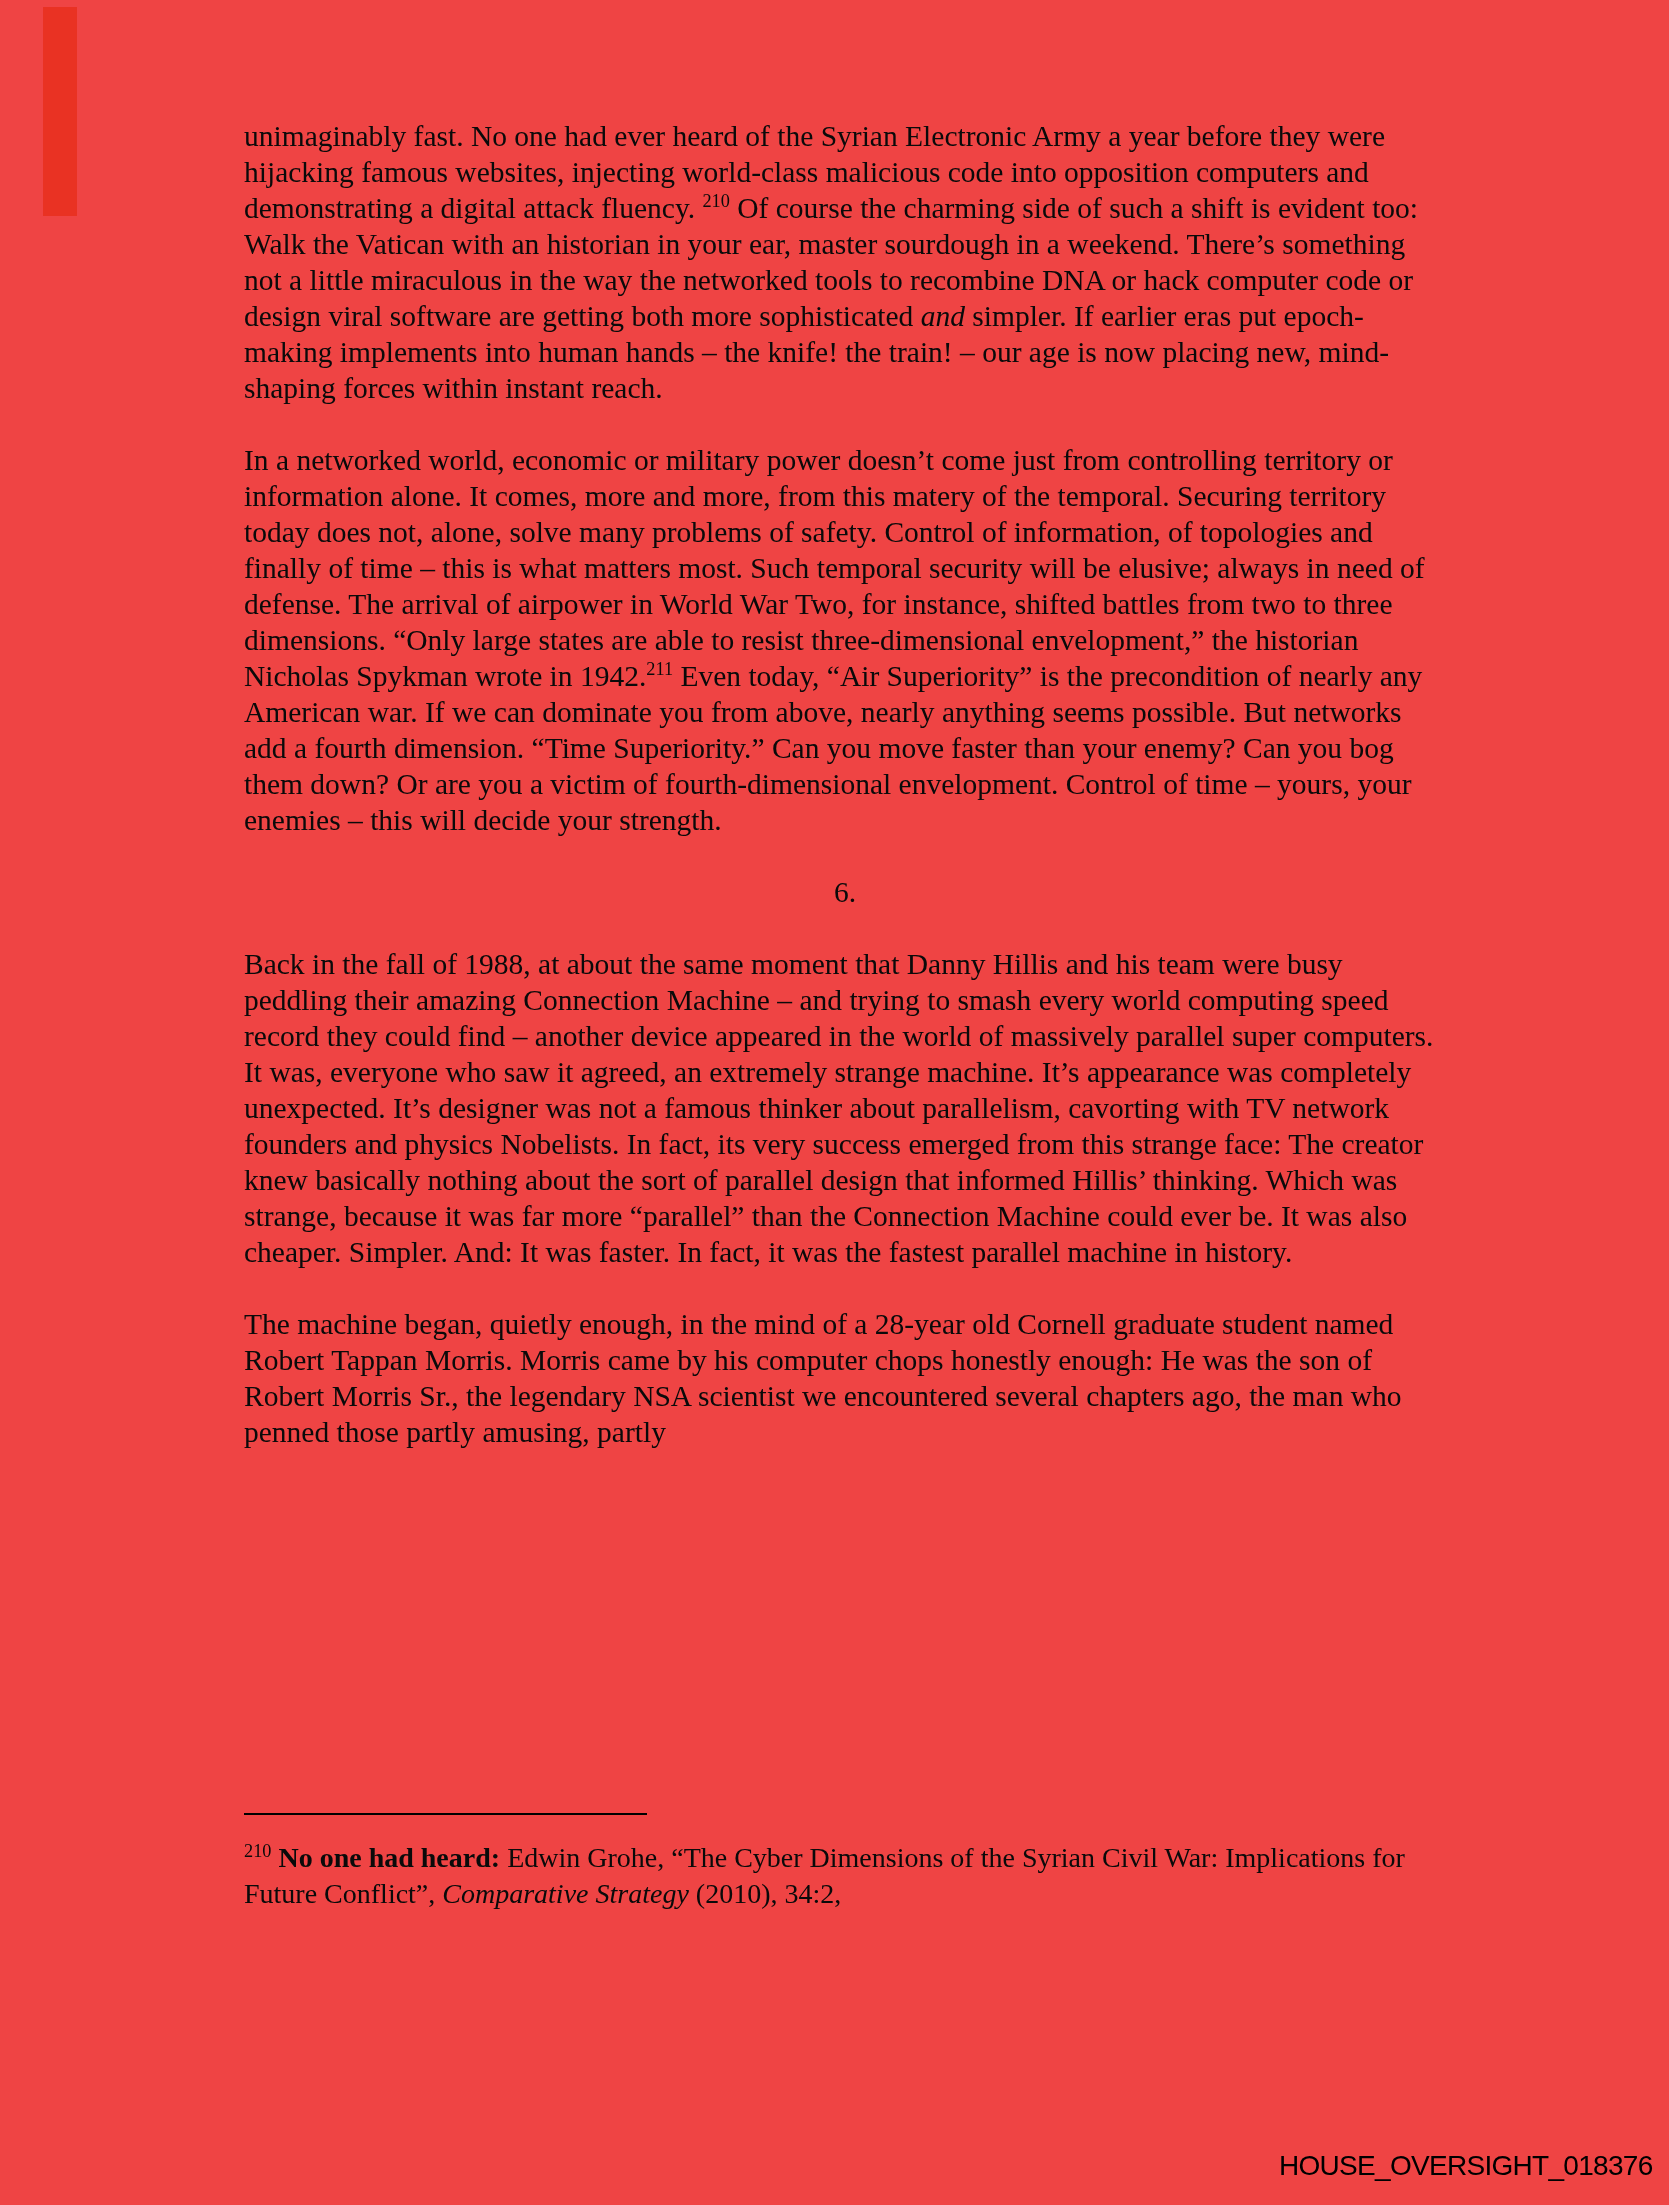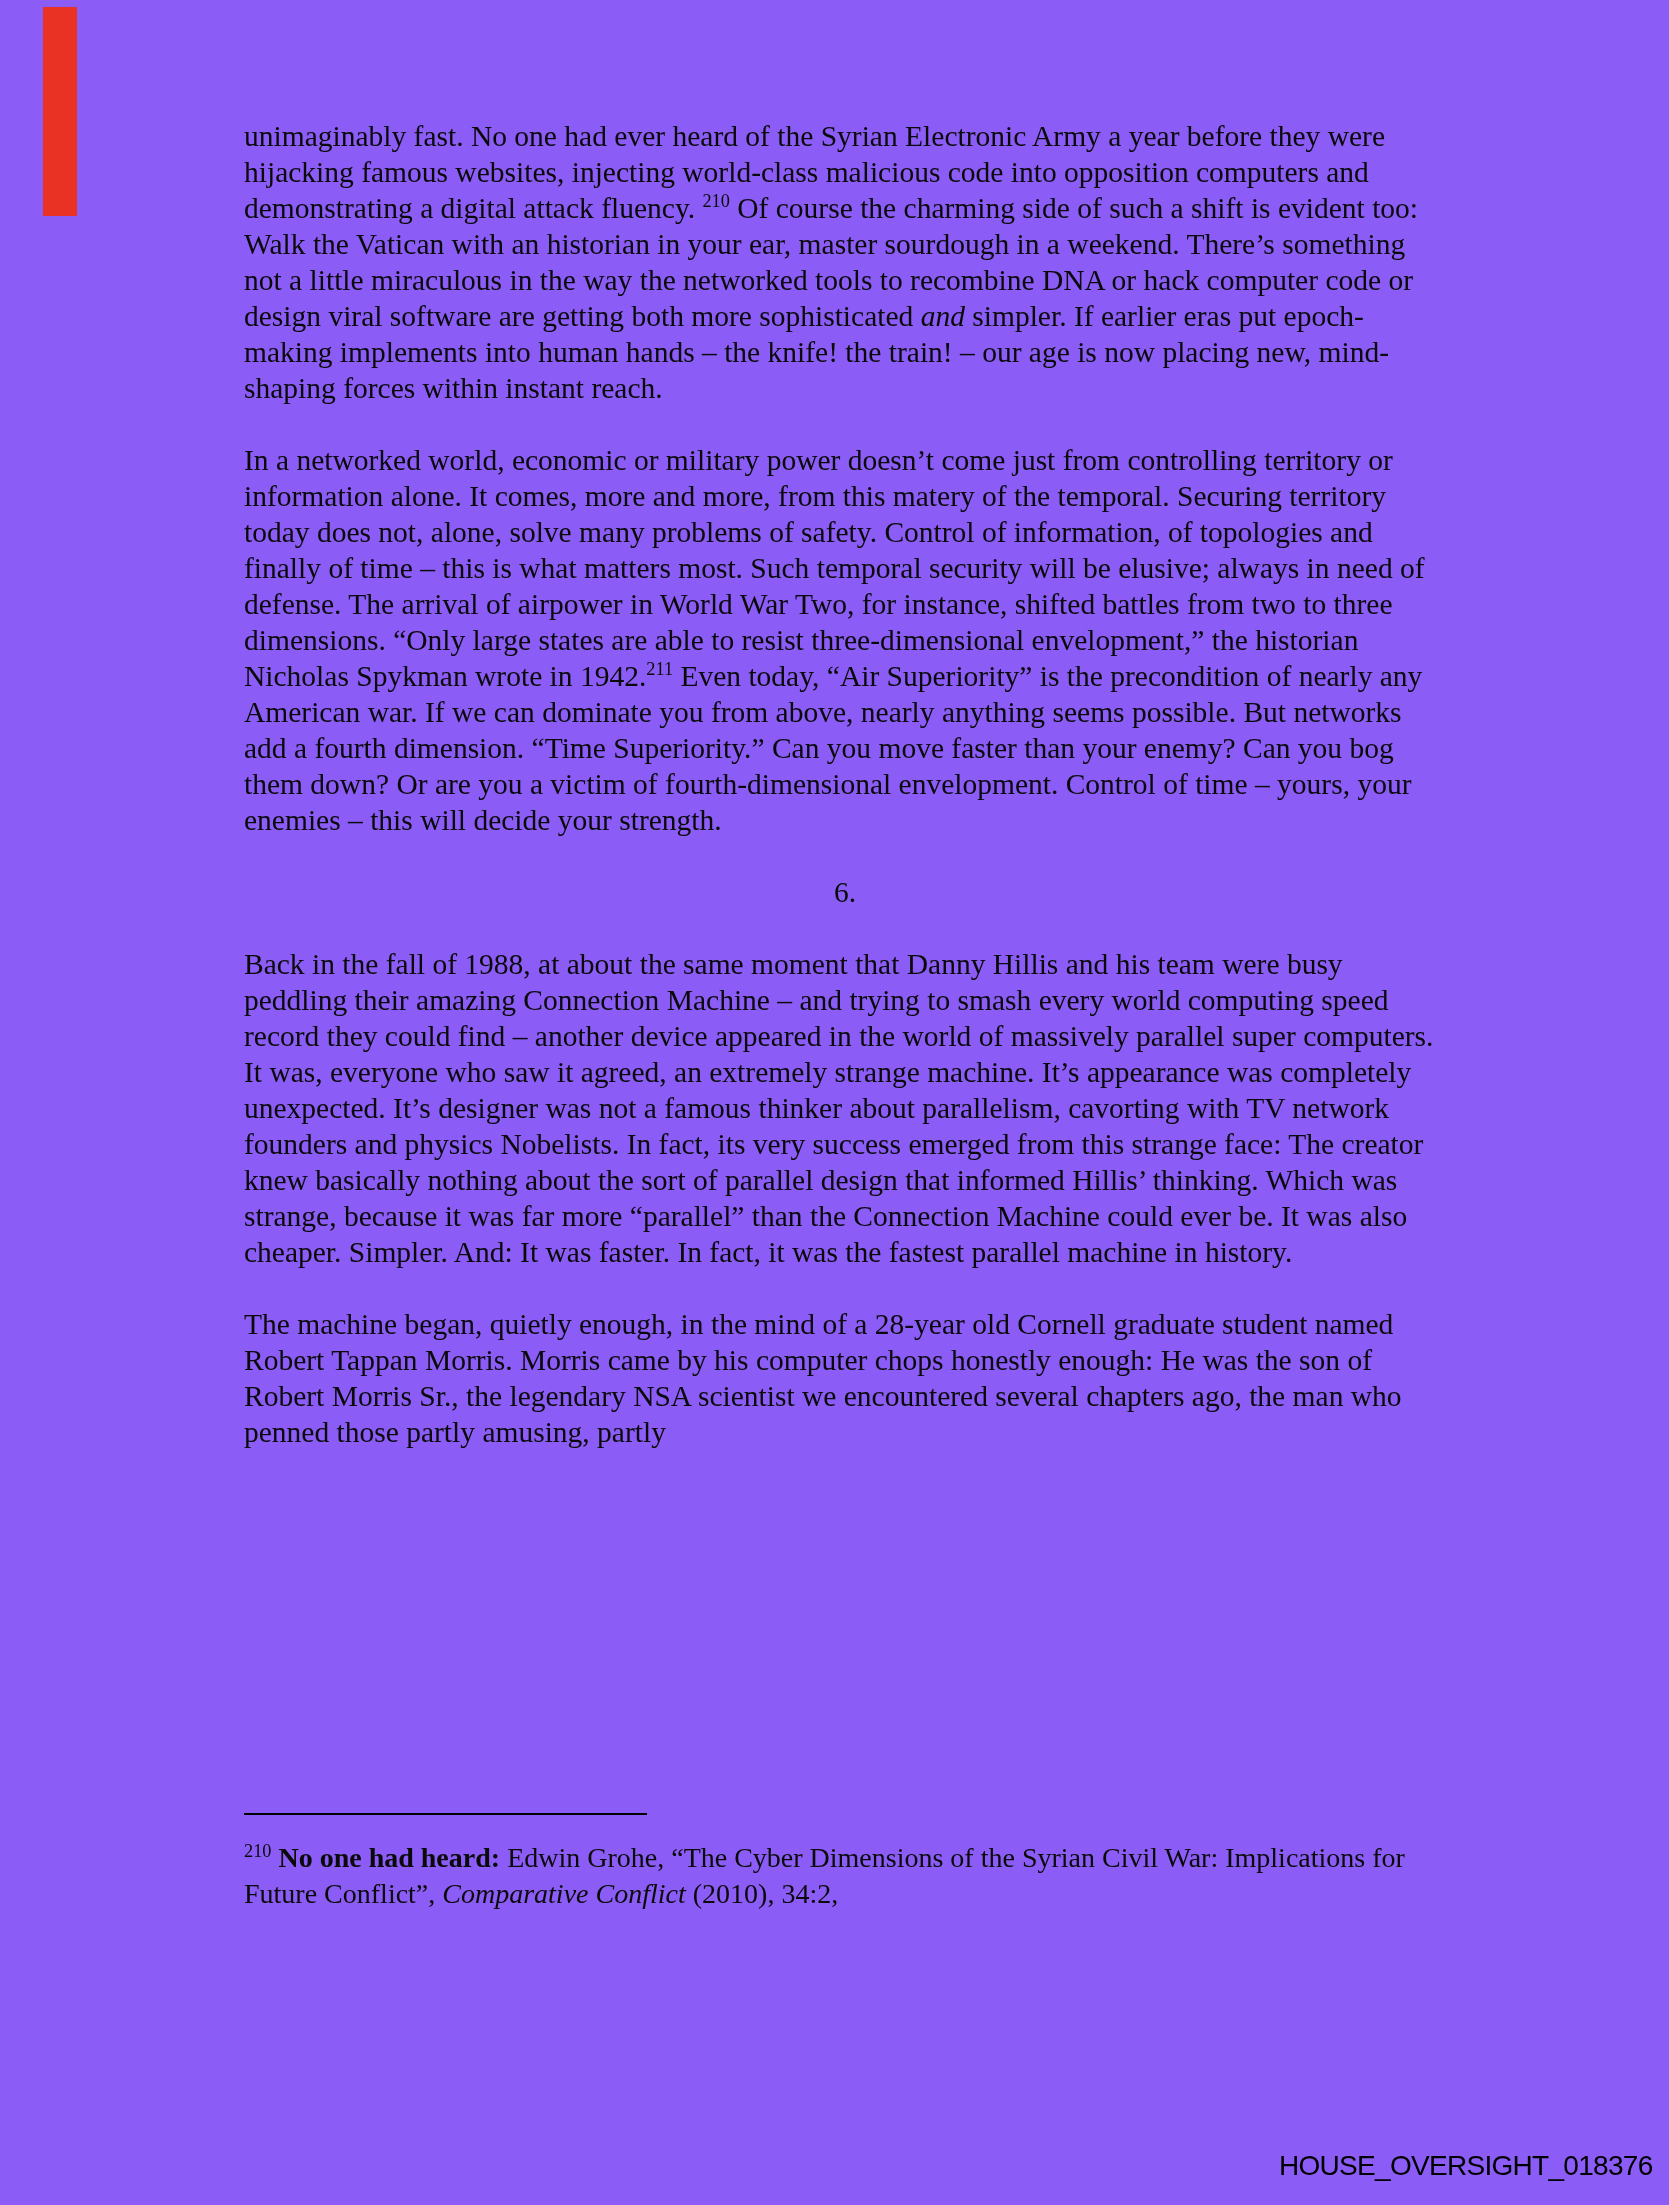--- a/index.html
+++ b/index.html
@@ -4,21 +4,21 @@
 <style>
   html, body {
     margin: 0;
     padding: 0;
     background: #ffffff;
   }
   .page {
     position: relative;
     width: 1669px;
     height: 2205px;
-    background: #8b5cf6;
+    background: #ef4444;
     color: #0a0a0a;
     font-family: "Liberation Serif", "DejaVu Serif", serif;
     overflow: hidden;
   }
   .red-marker {
     position: absolute;
     left: 43px;
     top: 6.5px;
     width: 34px;
     height: 209px;
@@ -92,20 +92,20 @@
       <p><span>unimaginably fast. No one had ever heard of the Syrian Electronic Army a year before they were hijacking famous websites, injecting world-class malicious code into opposition computers and demonstrating a digital attack fluency. </span><sup>210</sup><span> Of course the charming side of such a shift is evident too: Walk the Vatican with an historian in your ear, master sourdough in a weekend. There’s something not a little miraculous in the way the networked tools to recombine DNA or hack computer code or design viral software are getting both more sophisticated </span><span class="i">and</span><span> simpler. If earlier eras put epoch-making implements into human hands – the knife! the train! – our age is now placing new, mind-shaping forces within instant reach.</span></p>
       <p><span>In a networked world, economic or military power doesn’t come just from controlling territory or information alone. It comes, more and more, from this matery of the temporal. Securing territory today does not, alone, solve many problems of safety. Control of information, of topologies and finally of time – this is what matters most. Such temporal security will be elusive; always in need of defense. The arrival of airpower in World War Two, for instance, shifted battles from two to three dimensions. “Only large states are able to resist three-dimensional envelopment,” the historian Nicholas Spykman wrote in 1942.</span><sup>211</sup><span> Even today, “Air Superiority” is the precondition of nearly any American war. If we can dominate you from above, nearly anything seems possible. But networks add a fourth dimension. “Time Superiority.” Can you move faster than your enemy? Can you bog them down? Or are you a victim of fourth-dimensional envelopment. Control of time – yours, your enemies – this will decide your strength.</span></p>
       <p class="section-heading">6.</p>
       <p><span>Back in the fall of 1988, at about the same moment that Danny Hillis and his team were busy peddling their amazing Connection Machine – and trying to smash every world computing speed record they could find – another device appeared in the world of massively parallel super computers. It was, everyone who saw it agreed, an extremely strange machine. It’s appearance was completely unexpected. It’s designer was not a famous thinker about parallelism, cavorting with TV network founders and physics Nobelists. In fact, its very success emerged from this strange face: The creator knew basically nothing about the sort of parallel design that informed Hillis’ thinking. Which was strange, because it was far more “parallel” than the Connection Machine could ever be. It was also cheaper. Simpler. And: It was faster. In fact, it was the fastest parallel machine in history.</span></p>
       <p><span>The machine began, quietly enough, in the mind of a 28-year old Cornell graduate student named Robert Tappan Morris. Morris came by his computer chops honestly enough: He was the son of Robert Morris Sr., the legendary NSA scientist we encountered several chapters ago, the man who penned those partly amusing, partly</span></p>
     </div>
 
   <div class="footnote-block">
     <hr class="footnote-sep">
     <div>
-        <p><sup>210</sup><span> </span><span class="b">No one had heard:</span><span> Edwin Grohe, “The Cyber Dimensions of the Syrian Civil War: Implications for Future Conflict”, </span><span class="i">Comparative Conflict</span><span> (2010), 34:2,</span></p>
+        <p><sup>210</sup><span> </span><span class="b">No one had heard:</span><span> Edwin Grohe, “The Cyber Dimensions of the Syrian Civil War: Implications for Future Conflict”, </span><span class="i">Comparative Strategy</span><span> (2010), 34:2,</span></p>
       </div>
   </div>
 
 
   <div class="stamp">HOUSE_OVERSIGHT_018376</div>
 </div>
 
 
 </body></html>

